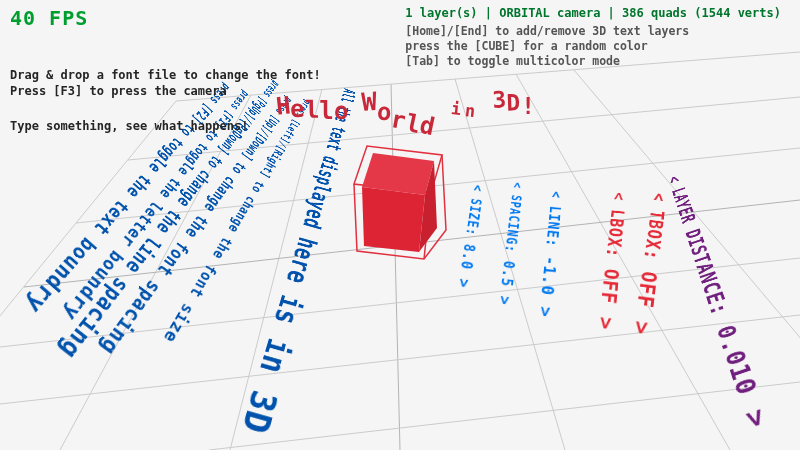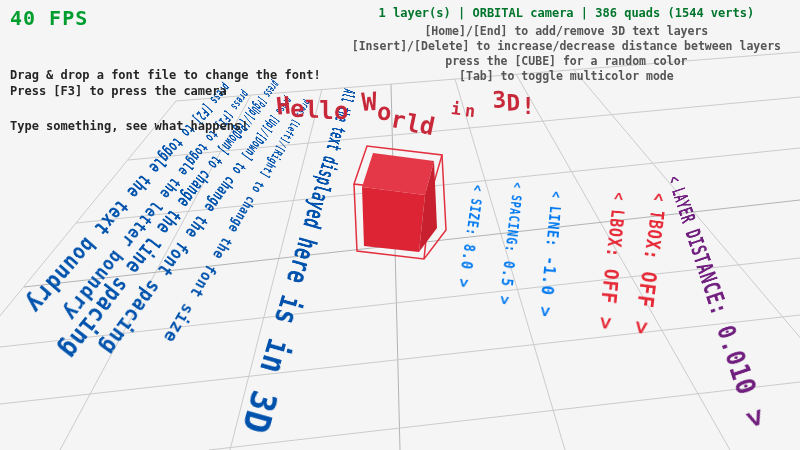--- a/index.html
+++ b/index.html
@@ -6,21 +6,21 @@
   #app{
     position:relative; width:800px; height:450px; overflow:hidden;
     background:#f5f5f5;
     font-family:"DejaVu Sans Mono", monospace;
   }
   
   .hud{position:absolute; z-index:30;}
   #fps{left:10px; top:6px; font-size:20px; font-weight:bold; letter-spacing:1px;}
   #left-hints{left:10px; top:33px; font-size:12px; line-height:17px; font-weight:bold; white-space:pre;}
   #camera-hint{left:10px; top:84px; font-size:12px; font-weight:bold;}
-  #right-block{right:19px; top:6px; text-align:center; font-size:11.5px; line-height:15px; font-weight:bold;}
+  #right-block{right:19px; top:6px; text-align:left; font-size:11.5px; line-height:15px; font-weight:bold;}
   #stats-line{font-size:12px; margin-bottom:3px;}
   
   .p3d{
     position:absolute; width:0; height:0; z-index:10;
     transform:rotate(var(--a));
   }
   .p3d-t{
     position:absolute; right:0; top:-0.62em; display:block; white-space:pre;
     font-weight:bold; letter-spacing:1px;
     transform-origin:100% 55%;
@@ -115,18 +115,17 @@
 
   <div class="hud" id="left-hints" style="color:#252525">
     <div>Drag &amp; drop a font file to change the font!</div>
     <div>Type something, see what happens!</div>
   </div>
   <div class="hud" id="camera-hint" style="color:#252525">Press [F3] to press the camera</div>
 
   <div class="hud" id="right-block">
     <div id="stats-line" style="color:#00752c">1 layer(s) | ORBITAL camera |  386 quads (1544 verts)</div>
     <div style="color:#555555">[Home]/[End] to add/remove 3D text layers</div>
-    <div style="color:#555555">[Insert]/[Delete] to increase/decrease distance between layers</div>
     <div style="color:#555555">press the [CUBE] for a random color</div>
     <div style="color:#555555">[Tab] to toggle multicolor mode</div>
   </div>
 
 </div>
 
 </body></html>

